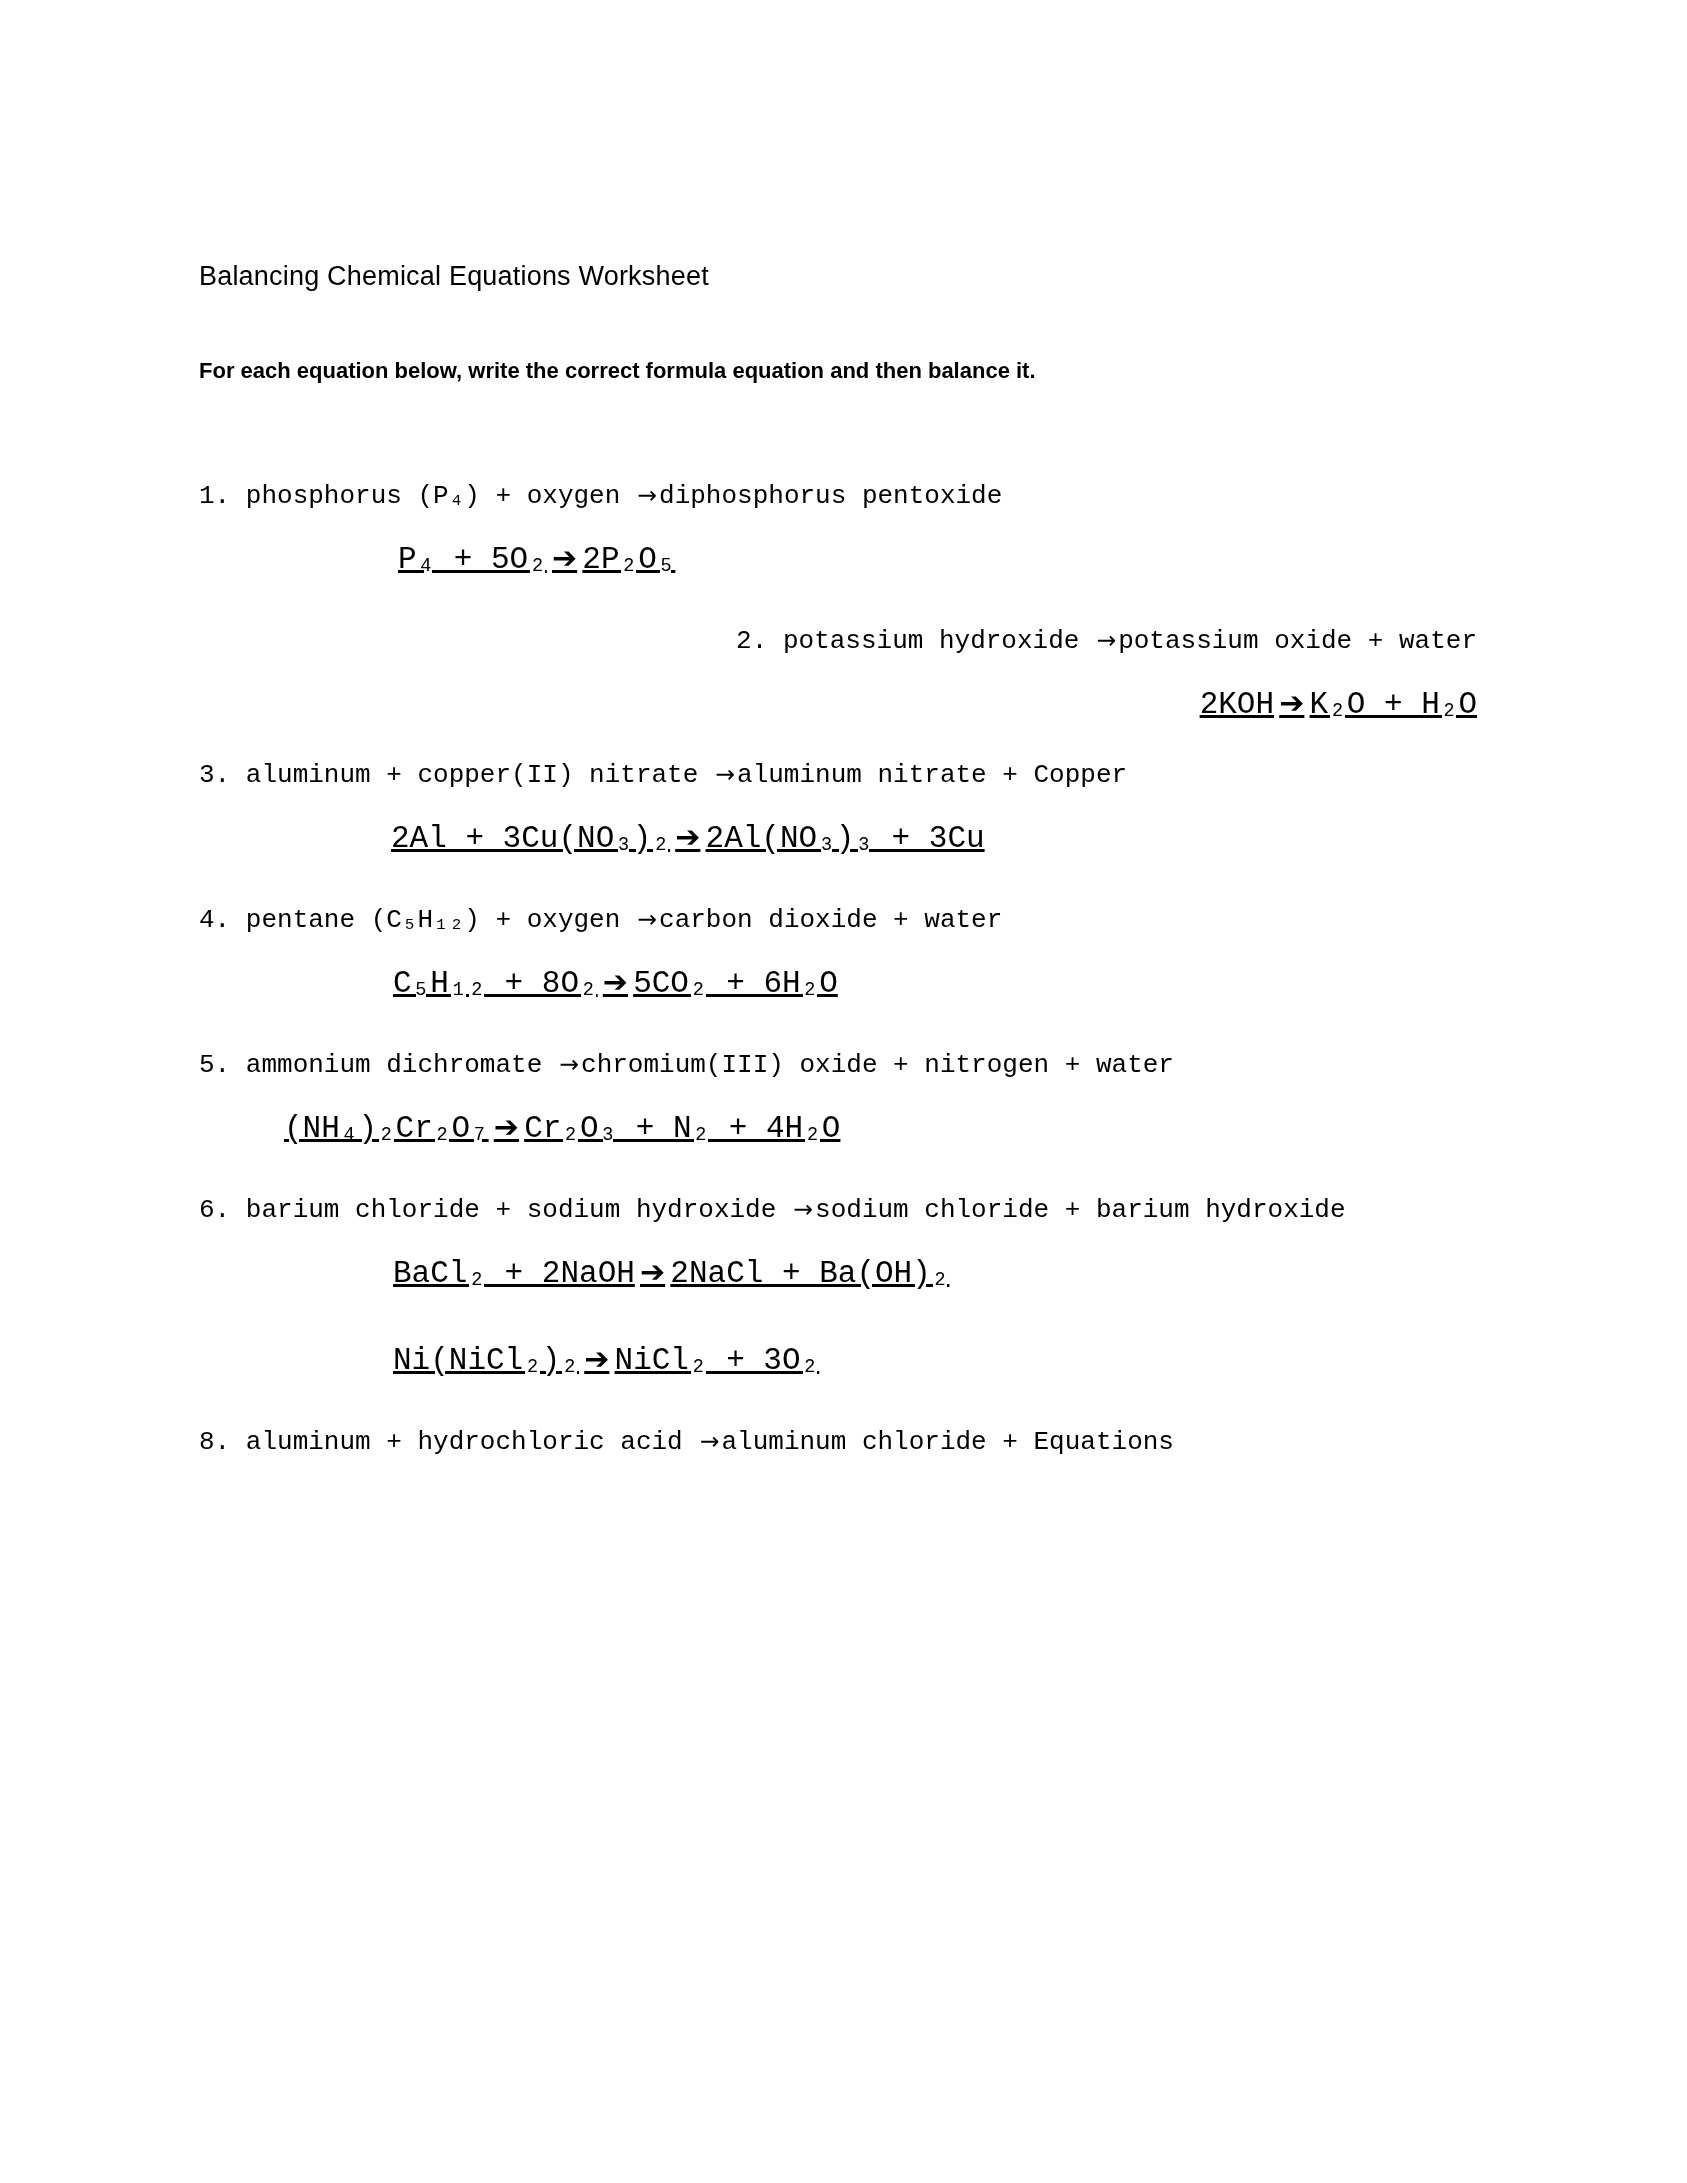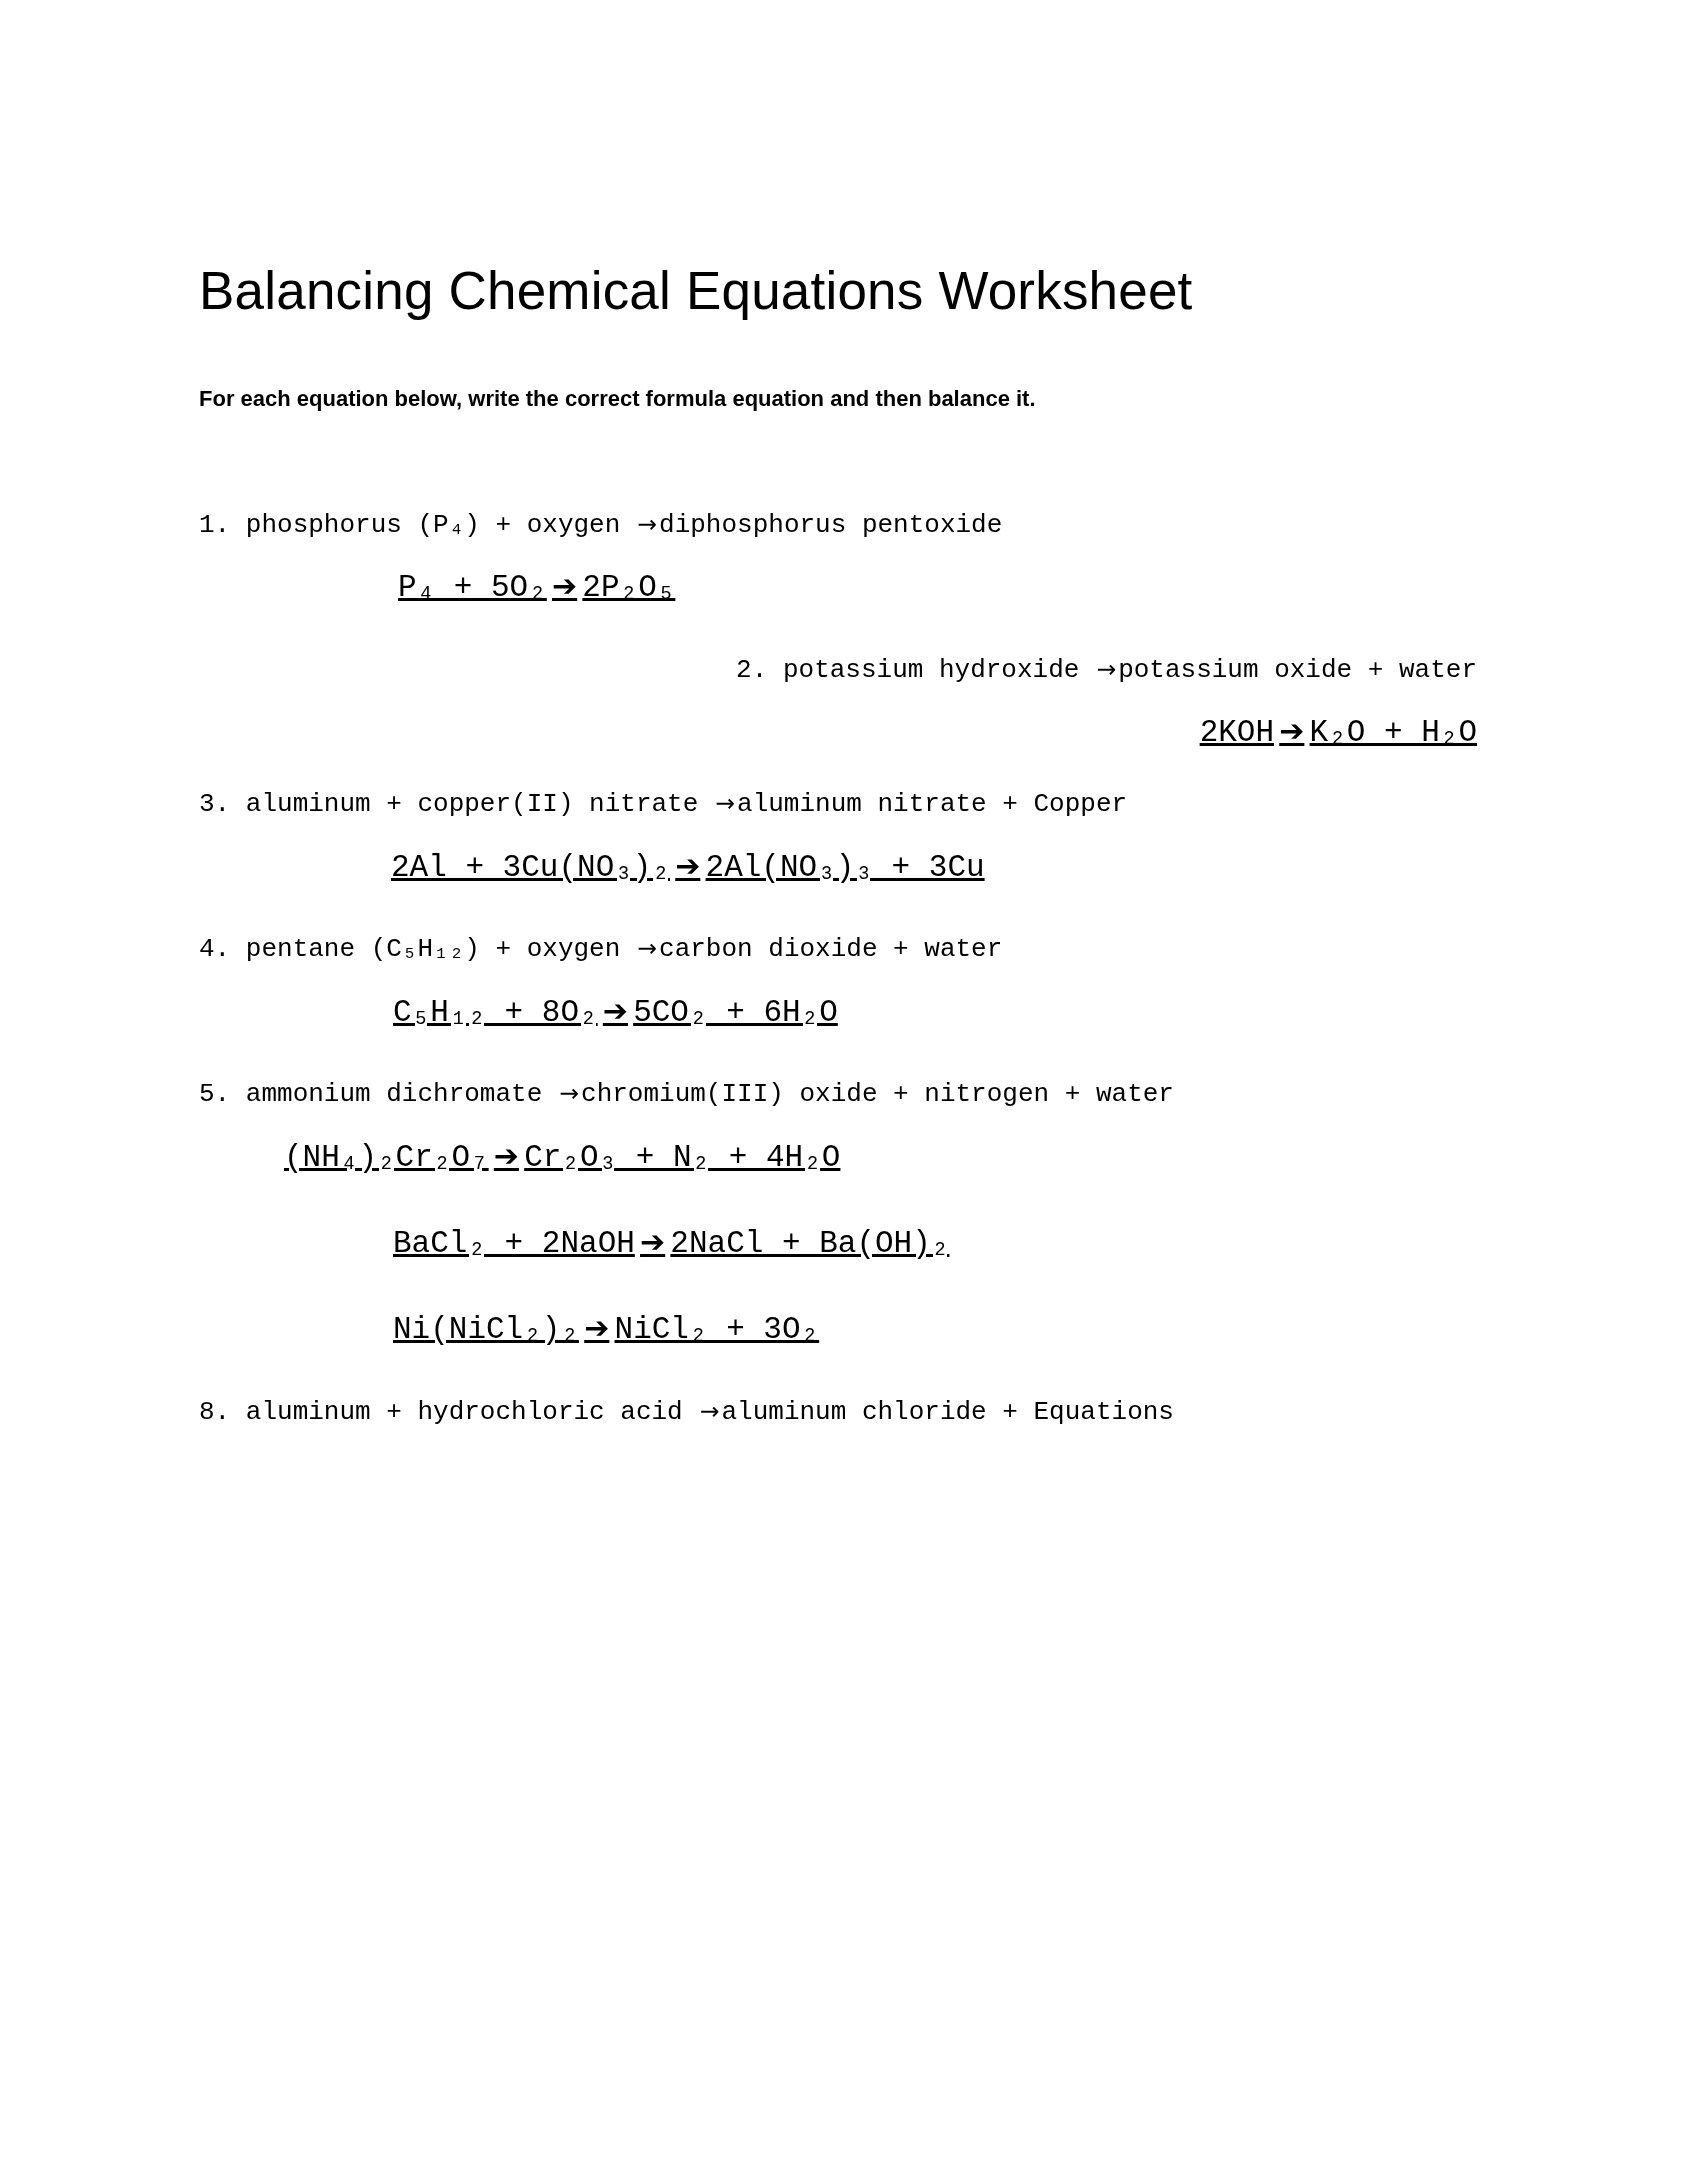--- a/index.html
+++ b/index.html
@@ -17,21 +17,21 @@
   .page {
     position: relative;
     width: 1687px;
     height: 2184px;
     background: #ffffff;
     box-sizing: border-box;
     padding: 262px 210px 0 199px;
   }
   .doc-title {
     font-family: "Liberation Sans", sans-serif;
-    font-size: 53px;
+    font-size: 27px;
     font-weight: 400;
     letter-spacing: 0.2px;
     margin: 0 0 66px 0;
     line-height: 1.1;
   }
   .instructions {
     font-family: "Liberation Sans", sans-serif;
     font-size: 22px;
     font-weight: 700;
     margin: 0 0 94px 0;
@@ -99,20 +99,21 @@
     <p class="qtext"><span class="num">4.</span> <span>pentane (C₅H₁₂) + oxygen </span><span class="arrow-plain">→</span><span>carbon dioxide + water</span></p>
     <p class="answer" style="margin-left:194px;"><span>C₅H₁₂ + 8O₂</span><span class="fat-arrow">➔</span><span>5CO₂ + 6H₂O</span></p>
   </div>
 
   <div class="qblock" style="margin-top:42px;">
     <p class="qtext"><span class="num">5.</span> <span>ammonium dichromate </span><span class="arrow-plain">→</span><span>chromium(III) oxide + nitrogen + water</span></p>
     <p class="answer" style="margin-left:85px;"><span>(NH₄)₂Cr₂O₇</span><span class="fat-arrow">➔</span><span>Cr₂O₃ + N₂ + 4H₂O</span></p>
   </div>
 
   <div class="qblock" style="margin-top:42px;">
+    <p class="qtext"><span class="num">6.</span> <span>barium chloride + sodium hydroxide </span><span class="arrow-plain">→</span><span>sodium chloride + barium hydroxide</span></p>
     <p class="answer" style="margin-left:194px;"><span>BaCl₂ + 2NaOH</span><span class="fat-arrow">➔</span><span>2NaCl +  Ba(OH)₂</span></p>
   </div>
 
   <div class="qblock" style="margin-top:42px;">
     <p class="answer" style="margin-left:194px;"><span>Ni(NiCl₂)₂</span><span class="fat-arrow">➔</span><span>NiCl₂ + 3O₂</span></p>
   </div>
 
   <div class="qblock" style="margin-top:42px;">
     <p class="qtext"><span class="num">8.</span> <span>aluminum + hydrochloric acid </span><span class="arrow-plain">→</span><span>aluminum chloride + Equations</span></p>
   </div>

